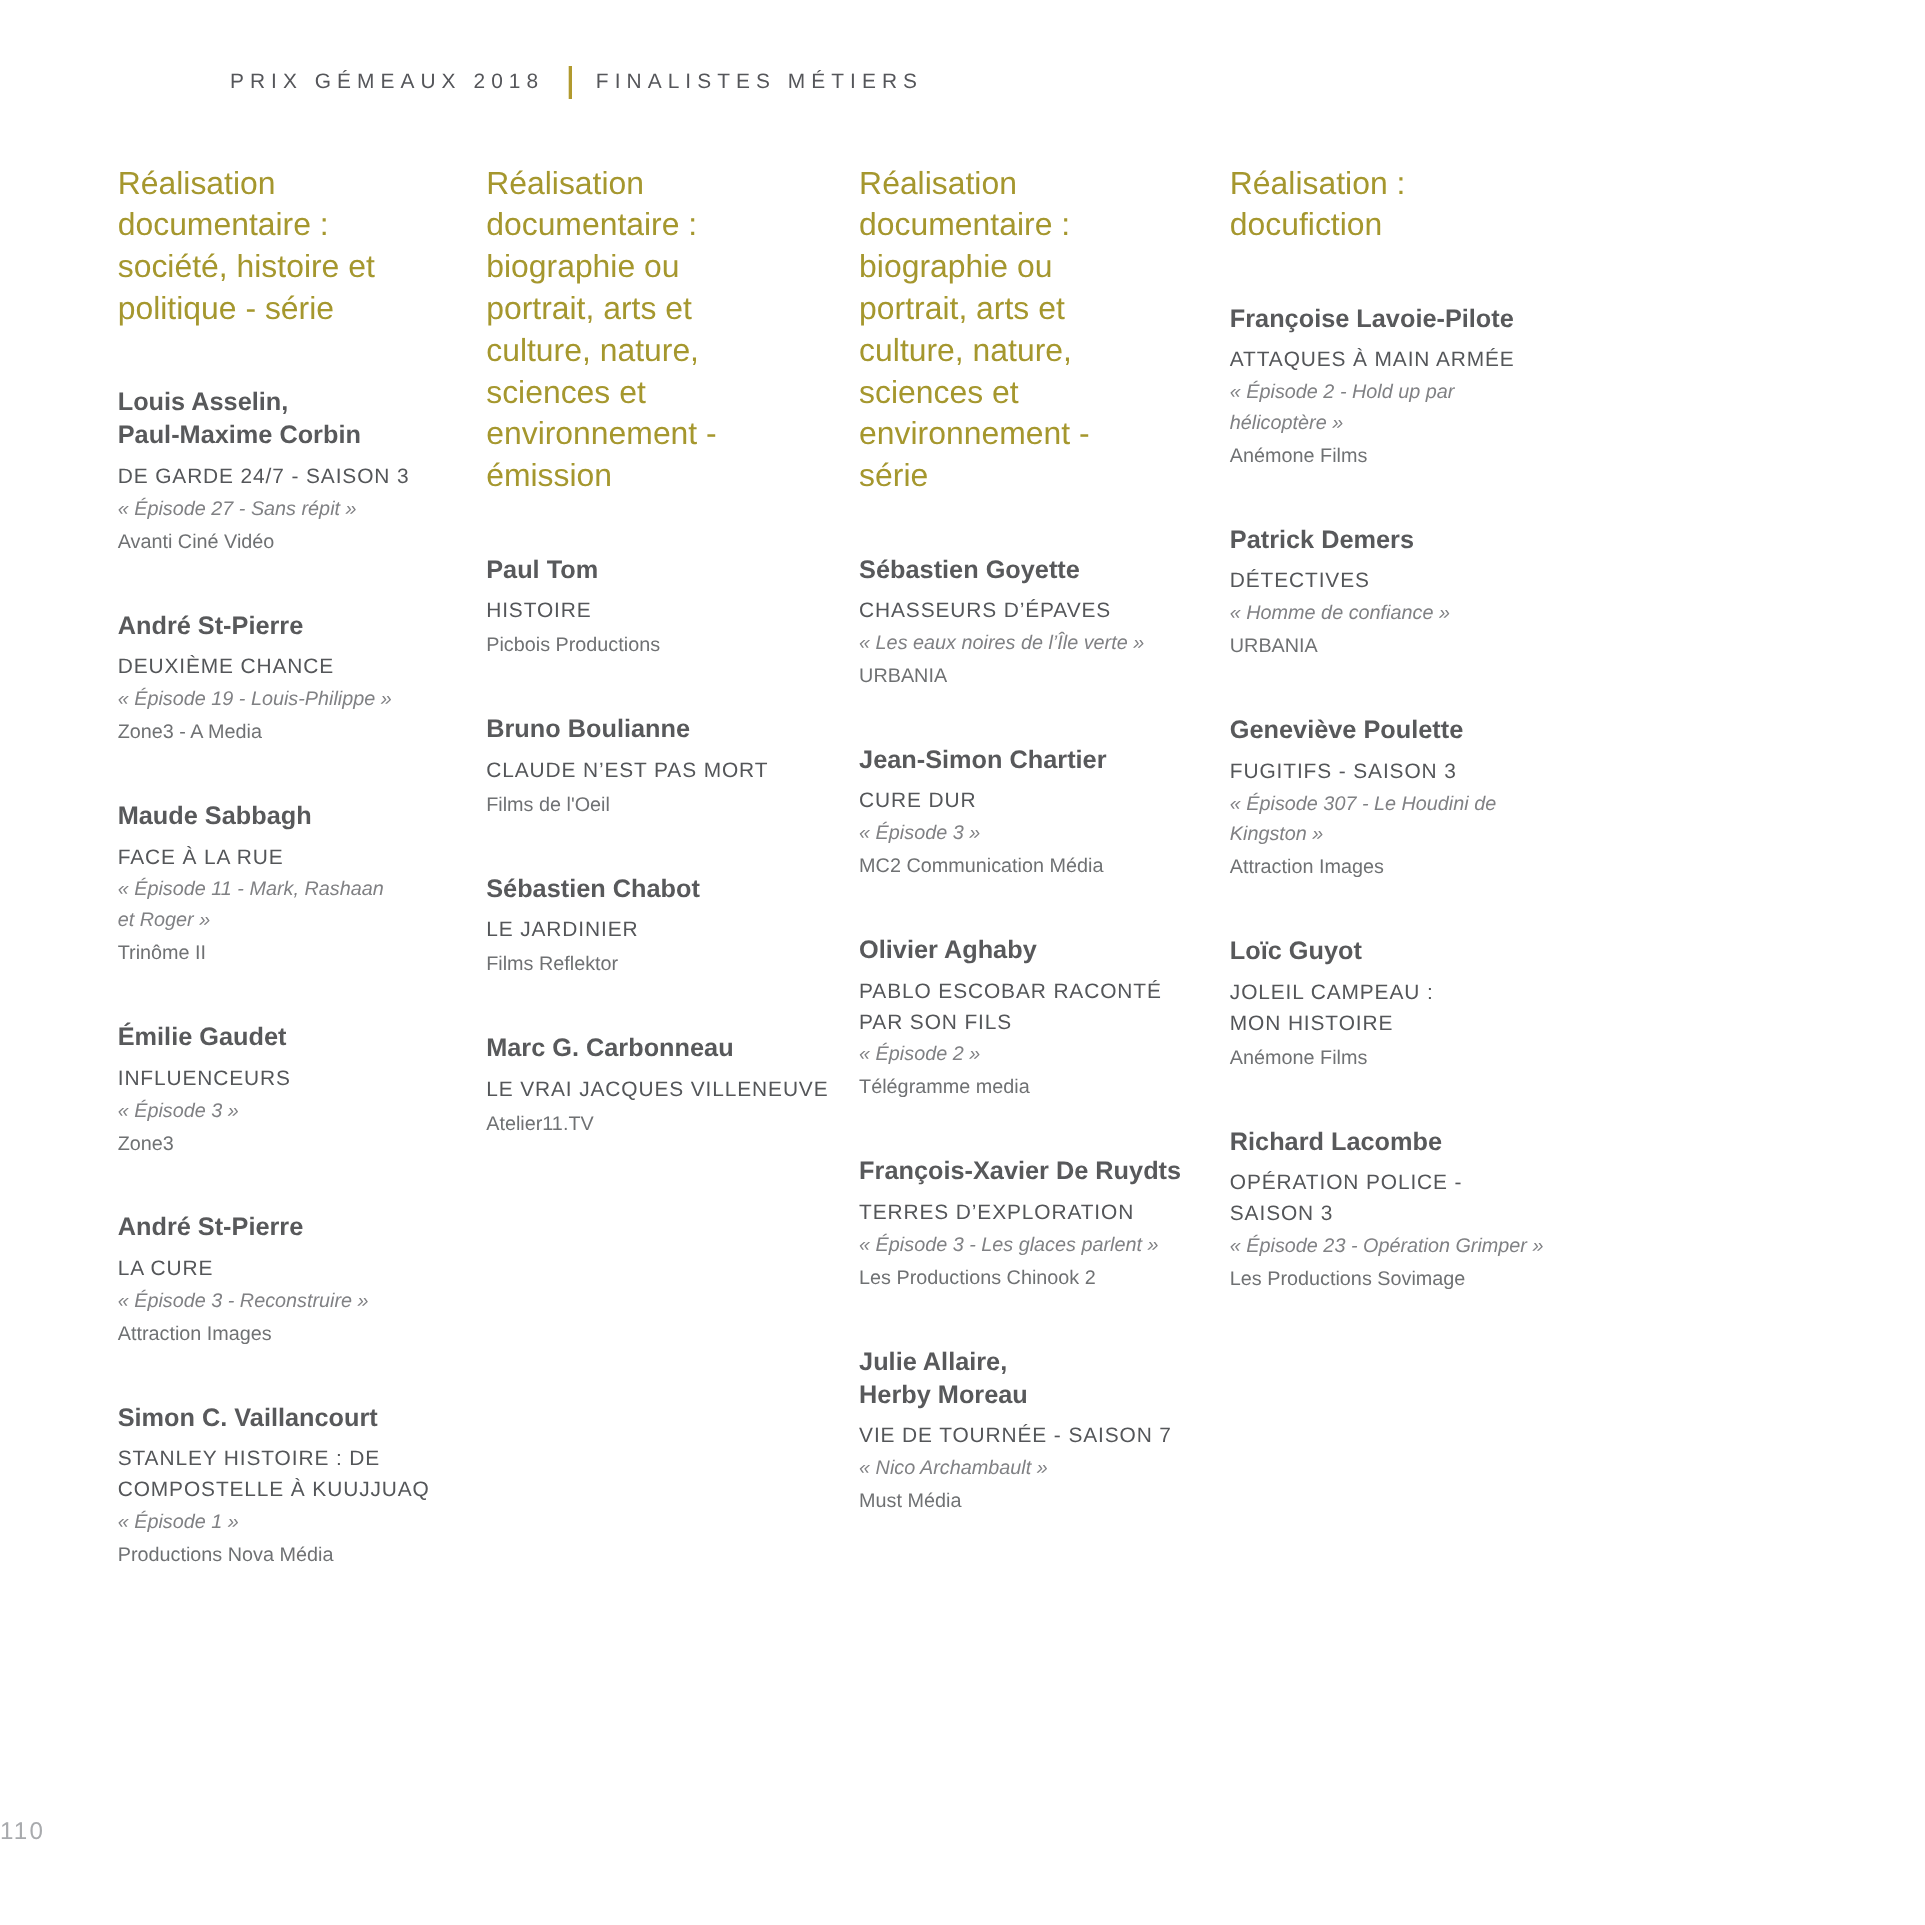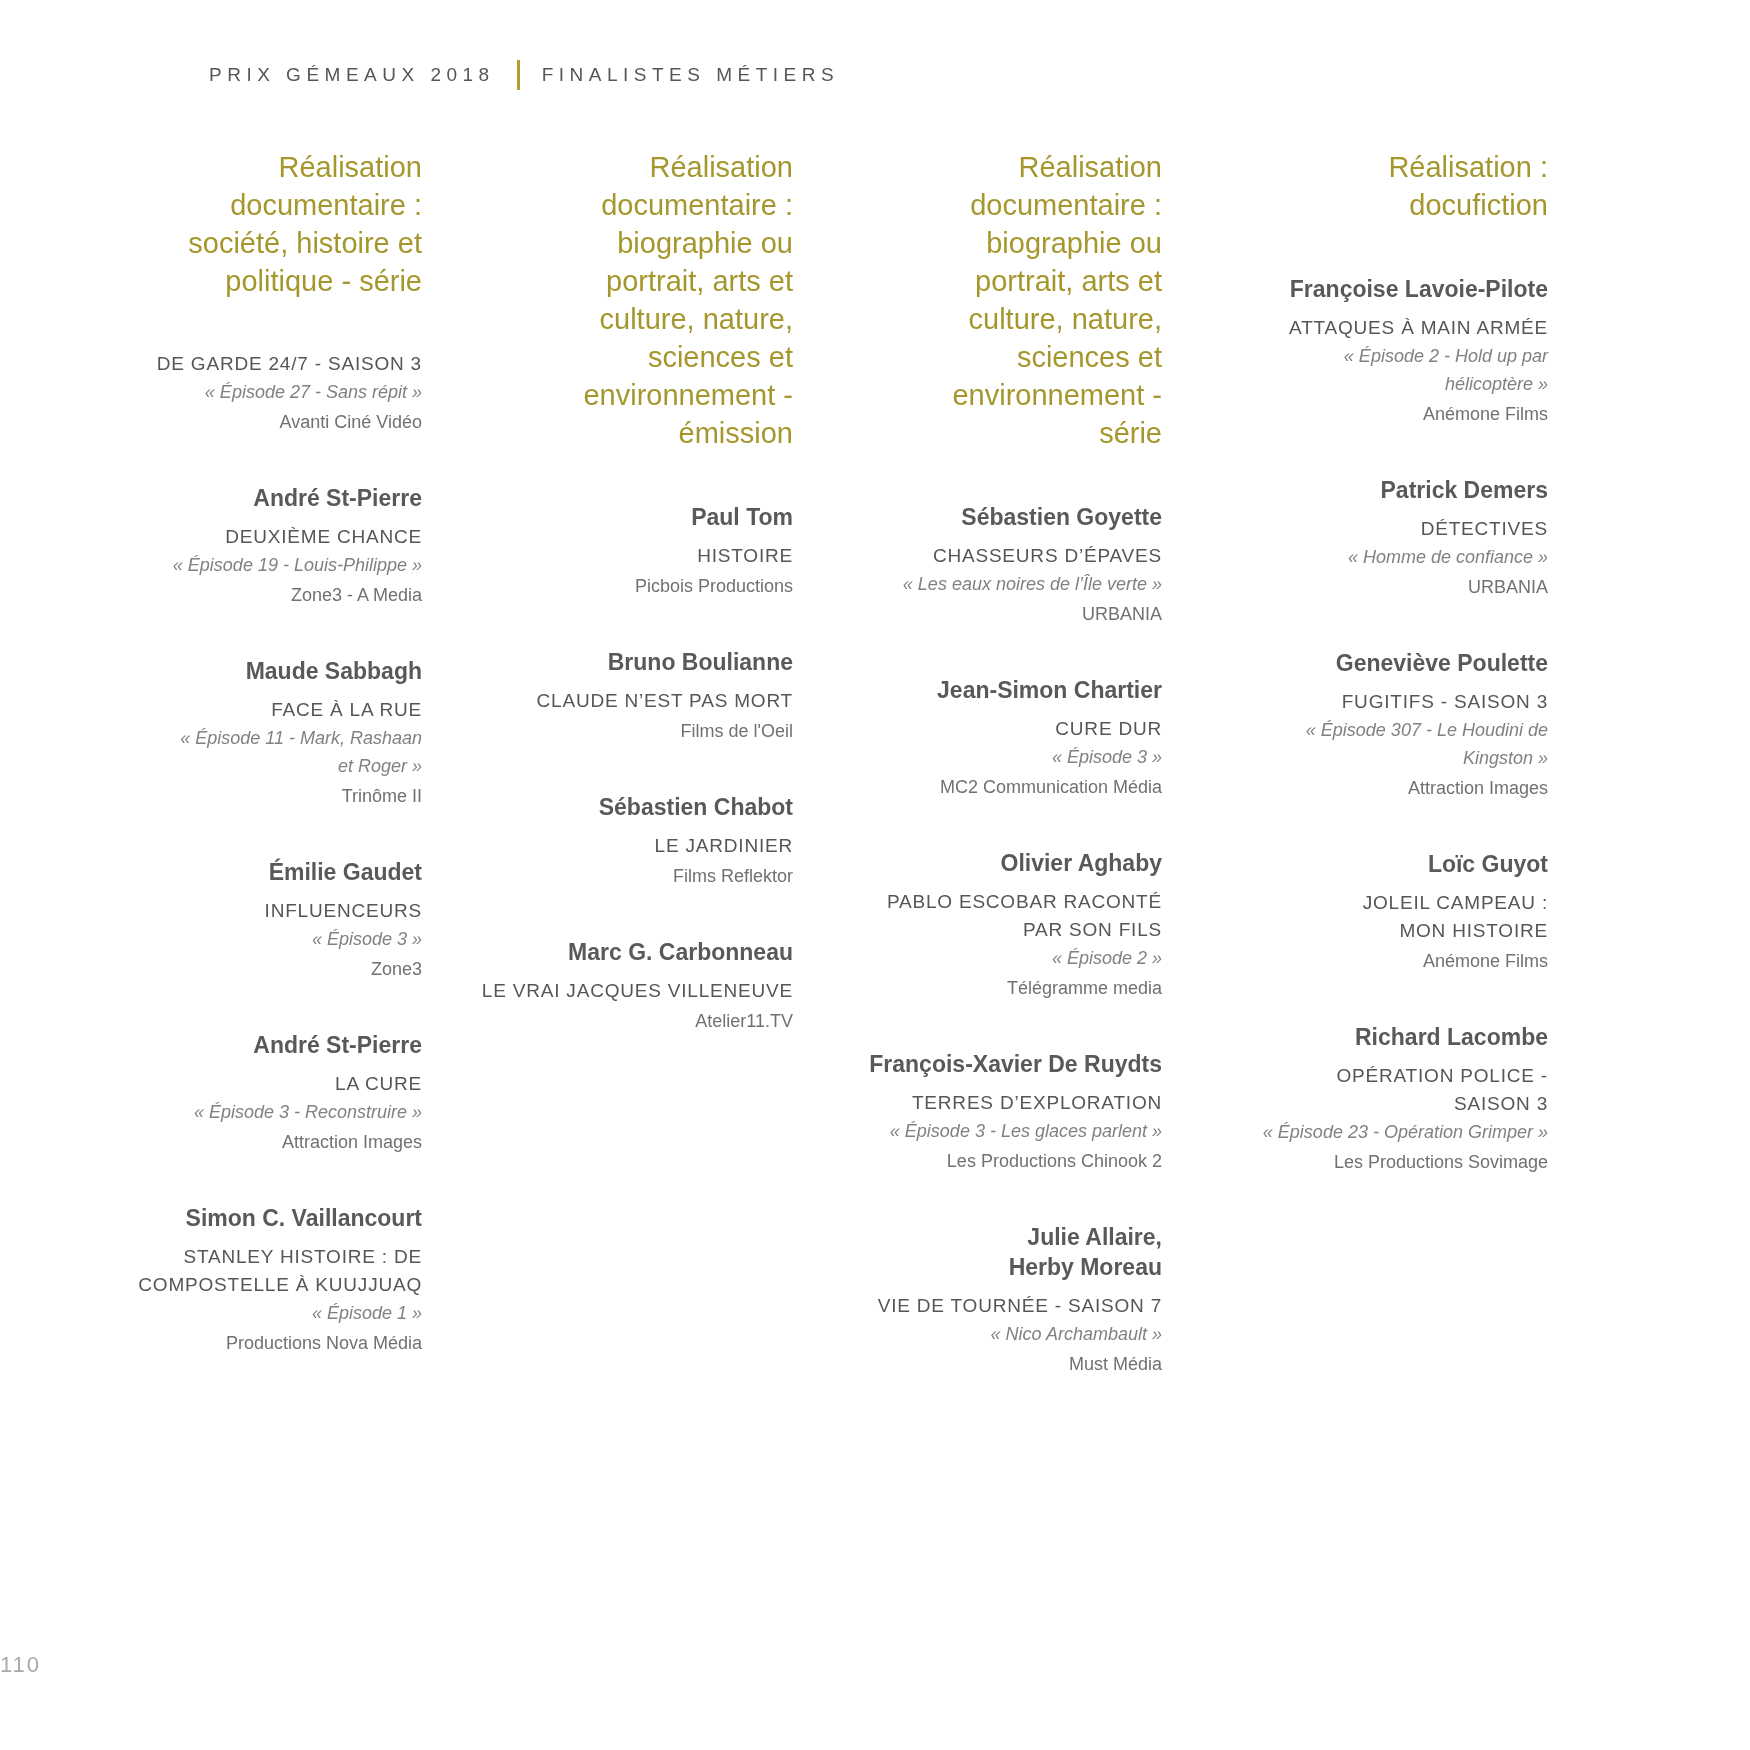--- a/index.html
+++ b/index.html
@@ -38,23 +38,22 @@
     background: #b19a2e;
   }
 
   
   .content {
     position: absolute;
     top: 148px;
     left: 107px;
     display: grid;
     grid-template-columns: 315px 319px 317px 334px;
-    column-gap: 52px;
+    column-gap: 20px;
     align-items: start;
-    text-align: right;
   }
   .col-heading {
     margin: 0 0 50px 0;
     font-size: 29px;
     line-height: 38px;
     font-weight: 400;
     color: #a5972e;
     white-space: pre-line;
   }
   .entry {
@@ -113,20 +112,22 @@
   <span class="hdr-text">FINALISTES MÉTIERS</span>
 </header>
 
 <main class="content">
     <section class="column">
       <h2 class="col-heading">Réalisation
 documentaire :
 société, histoire et
 politique - série</h2>
       <article class="entry">
+        <h3 class="name">Louis Asselin,
+Paul-Maxime Corbin</h3>
         <div class="title">DE GARDE 24/7 - SAISON 3</div>
         <div class="episode">« Épisode 27 - Sans répit »</div>
         <div class="company">Avanti Ciné Vidéo</div>
       </article>
       <article class="entry">
         <h3 class="name">André St-Pierre</h3>
         <div class="title">DEUXIÈME CHANCE</div>
         <div class="episode">« Épisode 19 - Louis-Philippe »</div>
         <div class="company">Zone3 - A Media</div>
       </article>

